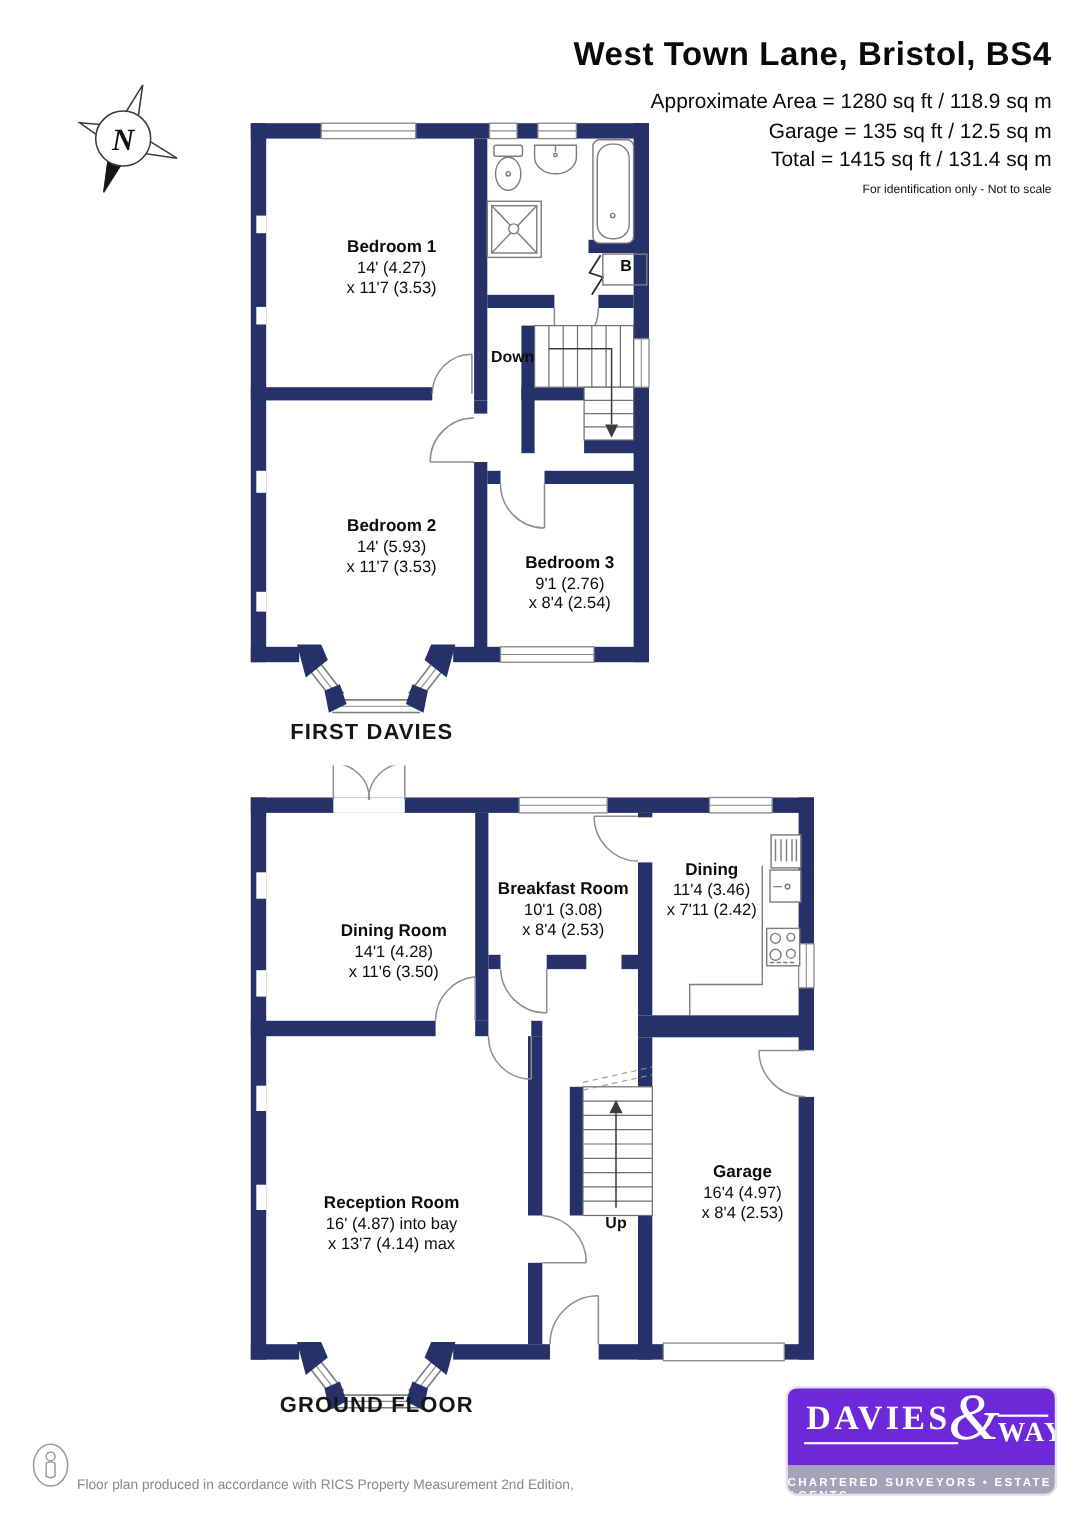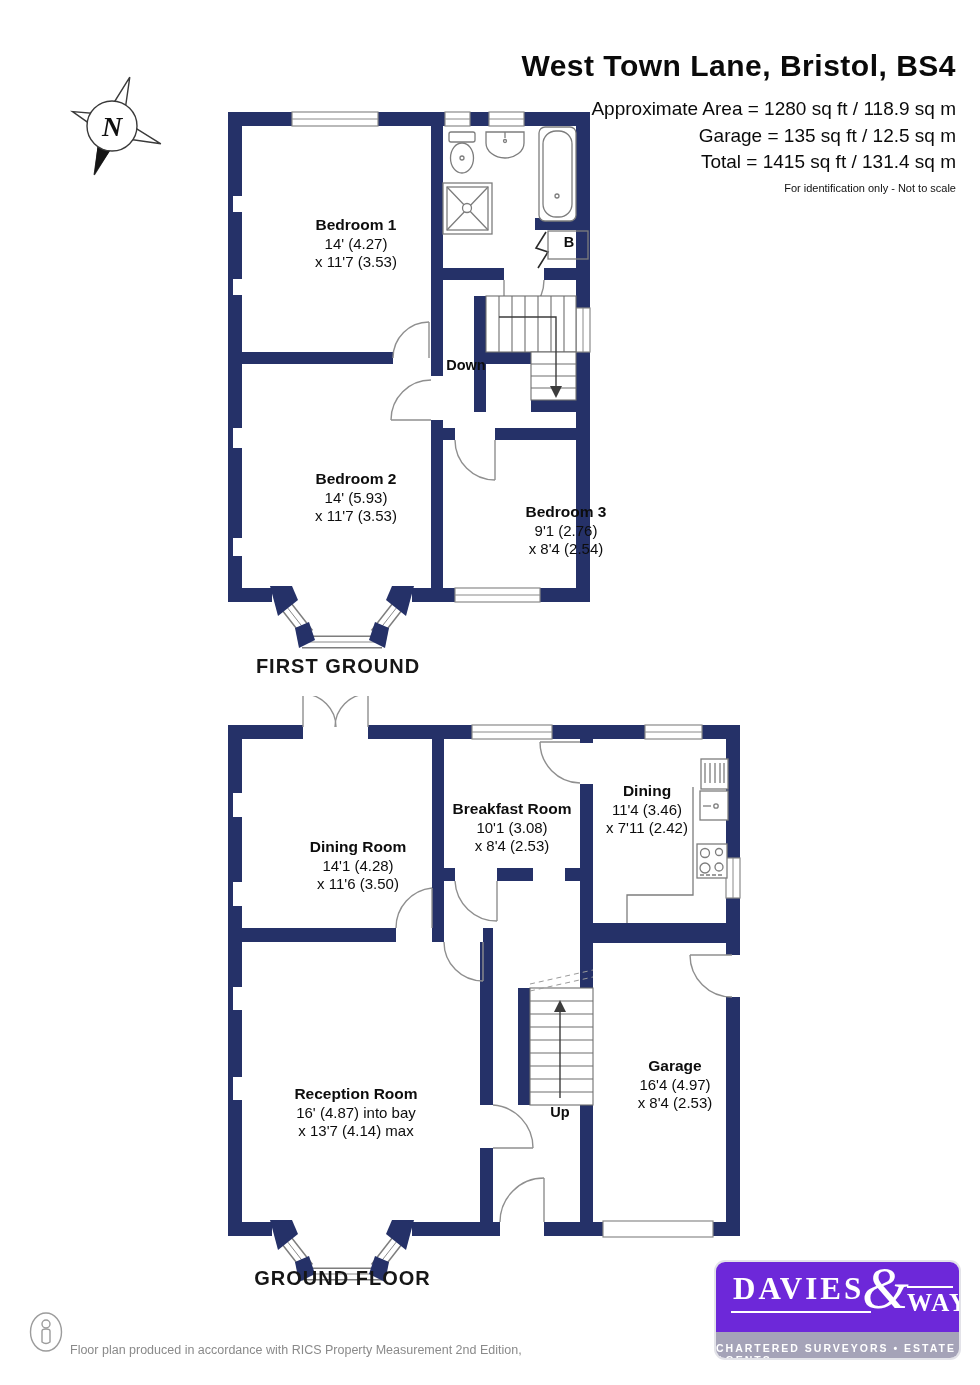--- a/index.html
+++ b/index.html
@@ -18,21 +18,21 @@
   .stair{stroke:#6f6f6f;stroke-width:1.1;fill:#ffffff;}
   .stline{stroke:#6f6f6f;stroke-width:1.1;fill:none;}
   .dash{stroke:#9a9a9a;stroke-width:1;fill:none;stroke-dasharray:5 4;}
   .arrow{stroke:#3c3c3c;stroke-width:1.4;fill:none;}
   .ah{fill:#3c3c3c;}
   .bandg{stroke:#7d7d7d;stroke-width:13;fill:none;}
   .bandw{stroke:#ffffff;stroke-width:10;fill:none;}
   .bandc{stroke:#8a8a8a;stroke-width:1;fill:none;}
   
   .hdr{right:24px;top:33px;text-align:right;}
-  .hdr .t{font-size:30px;font-weight:bold;letter-spacing:.5px;margin-bottom:13px;margin-top:16px;}
+  .hdr .t{font-size:30px;font-weight:bold;letter-spacing:.5px;margin-bottom:13px;}
   .hdr .a{font-size:19px;line-height:26.5px;}
   .hdr .d{font-size:11px;margin-top:6px;color:#111;}
   
   .room-label{position:absolute;text-align:center;font-size:15px;line-height:18.5px;color:#0d0d0d;}
   .room-label .rn{font-weight:bold;font-size:15.5px;}
   .small-label{position:absolute;font-weight:bold;font-size:14.5px;color:#0d0d0d;text-align:center;}
   .floor-label{position:absolute;font-weight:bold;font-size:20px;letter-spacing:1px;text-align:center;color:#161616;}
   
   .foot{left:70px;top:1309px;font-size:12.5px;line-height:16.5px;color:#8a8a8a;white-space:pre-wrap;}
   
@@ -298,28 +298,28 @@
   <div class="room-label" style="left:276px;top:216px;width:160px;">
     <div class="rn">Bedroom 1</div>
     <div class="rd">14' (4.27)</div>
     <div class="rd">x 11'7 (3.53)</div>
   </div>
   <div class="room-label" style="left:276px;top:470px;width:160px;">
     <div class="rn">Bedroom 2</div>
     <div class="rd">14' (5.93)</div>
     <div class="rd">x 11'7 (3.53)</div>
   </div>
-  <div class="room-label" style="left:443px;top:503px;width:150px;padding-left:48px;">
+  <div class="room-label" style="left:443px;top:503px;width:150px;">
     <div class="rn">Bedroom 3</div>
     <div class="rd">9'1 (2.76)</div>
     <div class="rd">x 8'4 (2.54)</div>
   </div>
-  <div class="small-label" style="left:436px;top:317px;width:60px;margin-top:40px;">Down</div>
+  <div class="small-label" style="left:436px;top:317px;width:60px;">Down</div>
   <div class="small-label" style="left:560px;top:234px;width:18px;">B</div>
-  <div class="floor-label" style="left:238px;top:655px;width:200px;">FIRST GROUND</div>
+  <div class="floor-label" style="left:238px;top:655px;width:200px;">FIRST DAVIES</div>
 
   <div class="room-label" style="left:278px;top:838px;width:160px;">
     <div class="rn">Dining Room</div>
     <div class="rd">14'1 (4.28)</div>
     <div class="rd">x 11'6 (3.50)</div>
   </div>
   <div class="room-label" style="left:432px;top:800px;width:160px;">
     <div class="rn">Breakfast Room</div>
     <div class="rd">10'1 (3.08)</div>
     <div class="rd">x 8'4 (2.53)</div>

